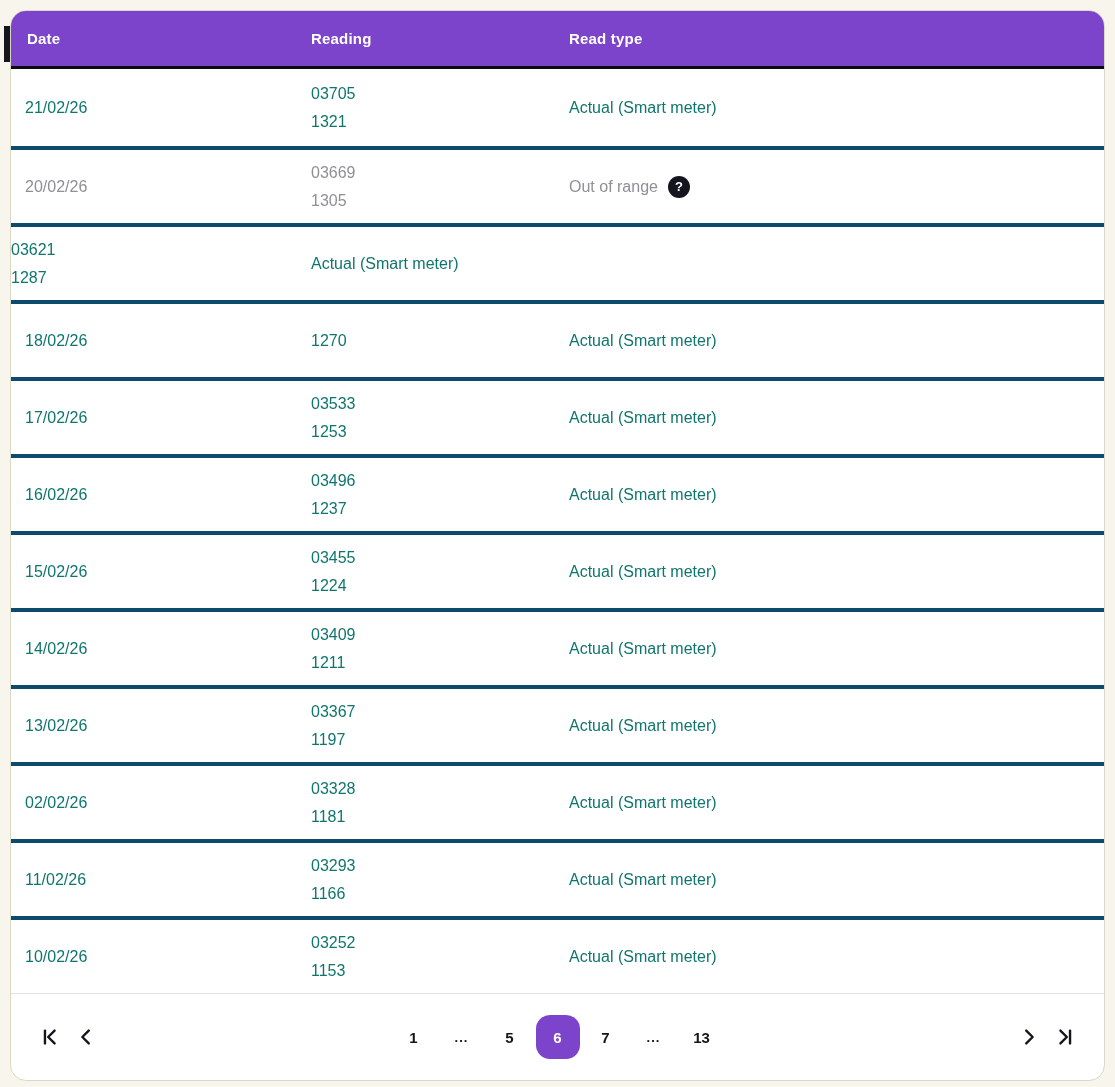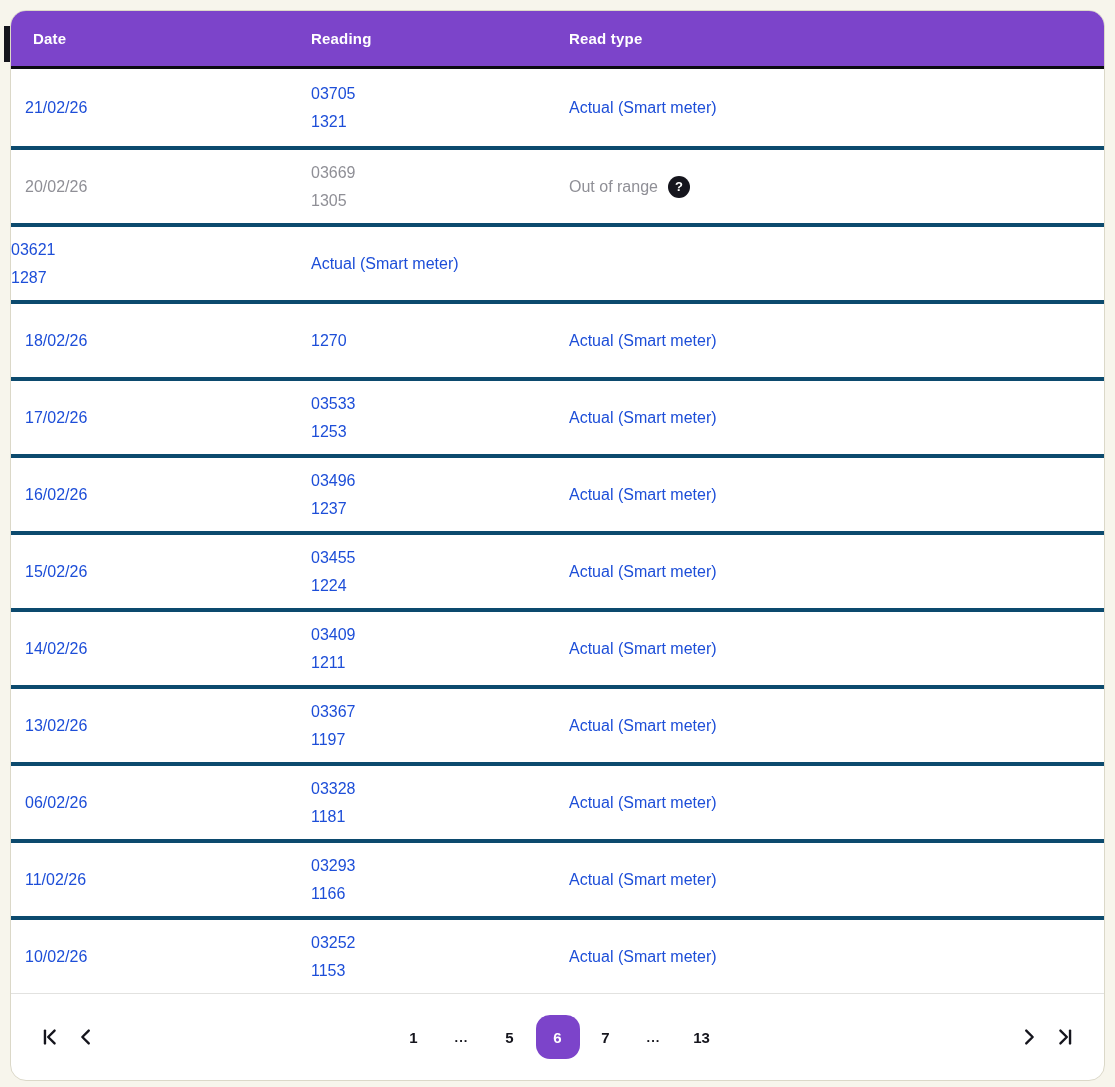--- a/index.html
+++ b/index.html
@@ -34,27 +34,27 @@
     height: 58px;
     background: #7c44ca;
     border-bottom: 3px solid #0b0b12;
   }
   .th {
     color: #ffffff;
     font-size: 15px;
     font-weight: bold;
     letter-spacing: 0.2px;
   }
-  .th.date { padding-left: 22px; }
+  .th.date { padding-left: 16px; }
   .row {
     display: grid;
     grid-template-columns: 300px 258px 1fr;
     align-items: center;
     height: 77px;
-    color: #1d4ed8;
+    color: #0f766e;
     font-size: 16px;
   }
   .row + .row { border-top: 4px solid #0c4a6e; }
   .row.muted { color: #8f8f96; }
   .cell.date { padding-left: 14px; }
   .cell.reading div { line-height: 28px; }
   .cell.readtype { display: flex; align-items: center; }
   .badge {
     display: inline-flex;
     align-items: center;
@@ -230,21 +230,21 @@
       <div>03367</div>
       <div>1197</div>
     </div>
     <div class="cell readtype">
       <span>Actual (Smart meter)</span>
 
     </div>
   </div>
 
   <div class="row">
-    <div class="cell date">06/02/26</div>
+    <div class="cell date">02/02/26</div>
     <div class="cell reading">
       <div>03328</div>
       <div>1181</div>
     </div>
     <div class="cell readtype">
       <span>Actual (Smart meter)</span>
 
     </div>
   </div>
 

